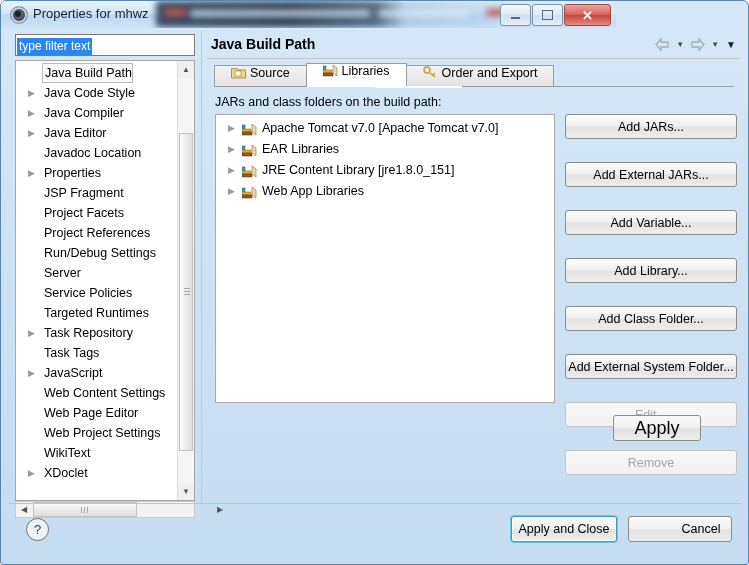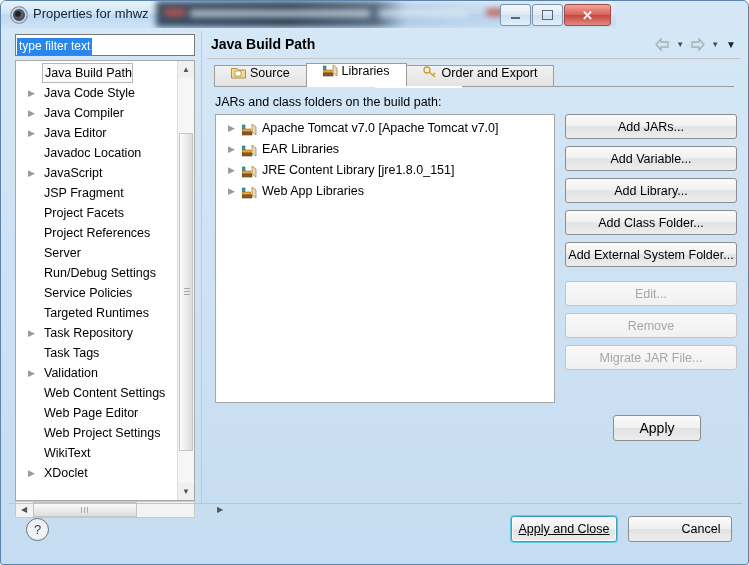--- a/index.html
+++ b/index.html
@@ -179,52 +179,51 @@
   }
   .librow{
     height:21px;line-height:21px;position:relative;padding-left:46px;
     font-size:12.5px;white-space:nowrap;
   }
   .librow .arrow{position:absolute;left:12px;top:0;color:#9a9a9a;font-size:9px;}
   .booksicon{position:absolute;left:26px;top:4px;width:15px;height:13px;}
   
   .btncol{position:absolute;left:360px;top:83px;width:172px;}
   .btn{
-    width:172px;height:25px;margin-bottom:7px;
+    width:172px;height:25px;margin-bottom:23px;
     border:1px solid #8d8d8d;border-radius:3px;
     background:linear-gradient(to bottom,#fbfbfb 0%,#f0f0f0 48%,#e2e2e2 52%,#ededed 100%);
     font-family:"Liberation Sans",sans-serif;font-size:12.5px;color:#000;
     display:flex;align-items:center;justify-content:center;box-sizing:border-box;
   }
   .btn.gap{margin-top:14px;}
   .btn.disabled{color:#a6a6a6;border-color:#c4c4c4;
     background:linear-gradient(to bottom,#f8f8f8 0%,#f1f1f1 100%);}
   .applybtn{
     position:absolute;left:408px;top:384px;width:88px;height:26px;
     border:1px solid #8d8d8d;border-radius:3px;
     background:linear-gradient(to bottom,#fbfbfb 0%,#f0f0f0 48%,#e2e2e2 52%,#ededed 100%);
-    display:flex;align-items:center;justify-content:center;font-size:14px;box-sizing:border-box;
+    display:flex;align-items:center;justify-content:center;font-size:18px;box-sizing:border-box;
   }
   
   .footer{position:absolute;left:0;top:502px;width:749px;height:63px;}
   .footline{position:absolute;left:8px;top:0;width:733px;height:1px;background:#c4c4c4;}
   .helpicon{
     position:absolute;left:25px;top:15px;width:21px;height:21px;border-radius:50%;
     border:1px solid #707070;color:#444;font-size:13px;
     display:flex;align-items:center;justify-content:center;background:#eef2f6;
   }
   .fbtn{
     position:absolute;height:26px;border:1px solid #8d8d8d;border-radius:3px;
     background:linear-gradient(to bottom,#fbfbfb 0%,#f0f0f0 48%,#e2e2e2 52%,#ededed 100%);
     display:flex;align-items:center;justify-content:center;font-size:12.5px;box-sizing:border-box;
   }
   .fbtn.default{
     border:1px solid #3c9fbf;
     box-shadow:0 0 0 1px #63c8e4, inset 0 0 0 1px #ffffff;
-    text-decoration:underline;
   }
   #applyclose{left:510px;top:13px;width:106px;}
   #cancelbtn{left:627px;top:13px;width:104px;padding-left:42px;}
 </style>
 </head>
 <body>
 
 <div class="window">
 
   <div class="titlebar">
@@ -261,31 +260,31 @@
       <span class="filtertext">type filter text</span>
     </div>
 
     <div class="treepanel">
       <div class="tree" id="tree-list">
           <div class="selwrap"><span class="tnode sel">Java Build Path</span></div>
           <div class="tnode"><span class="arrow">▶</span><span>Java Code Style</span></div>
           <div class="tnode"><span class="arrow">▶</span><span>Java Compiler</span></div>
           <div class="tnode"><span class="arrow">▶</span><span>Java Editor</span></div>
           <div class="tnode"><span>Javadoc Location</span></div>
-          <div class="tnode"><span class="arrow">▶</span><span>JavaScript</span></div>
+          <div class="tnode"><span class="arrow">▶</span><span>Properties</span></div>
           <div class="tnode"><span>JSP Fragment</span></div>
           <div class="tnode"><span>Project Facets</span></div>
           <div class="tnode"><span>Project References</span></div>
+          <div class="tnode"><span>Run/Debug Settings</span></div>
           <div class="tnode"><span>Server</span></div>
-          <div class="tnode"><span>Run/Debug Settings</span></div>
           <div class="tnode"><span>Service Policies</span></div>
           <div class="tnode"><span>Targeted Runtimes</span></div>
           <div class="tnode"><span class="arrow">▶</span><span>Task Repository</span></div>
           <div class="tnode"><span>Task Tags</span></div>
-          <div class="tnode"><span class="arrow">▶</span><span>Validation</span></div>
+          <div class="tnode"><span class="arrow">▶</span><span>JavaScript</span></div>
           <div class="tnode"><span>Web Content Settings</span></div>
           <div class="tnode"><span>Web Page Editor</span></div>
           <div class="tnode"><span>Web Project Settings</span></div>
           <div class="tnode"><span>WikiText</span></div>
           <div class="tnode"><span class="arrow">▶</span><span>XDoclet</span></div>
         </div>
       <div class="vsb">
         <div class="arrowbtn up">▲</div>
         <div class="thumb"></div>
         <div class="arrowbtn down">▼</div>
@@ -375,27 +374,27 @@
                   <rect x="0" y="2" width="3" height="4" fill="#3a9e9e" stroke="#1d6f6f" stroke-width=".6"></rect>
                   <rect x="0" y="6" width="9" height="3" fill="#e8a33d" stroke="#a86f14" stroke-width=".6"></rect>
                   <rect x="0" y="9" width="10" height="3" fill="#8c5a2b" stroke="#5e3a16" stroke-width=".6"></rect>
                   <path d="M10 1 L14 4 L14 12 L10 9 Z" fill="#f0d9a8" stroke="#9a8050" stroke-width=".7"></path>
                 </svg></span><span>Web App Libraries</span></div>
           </div>
       </div>
 
       <div class="btncol" id="btn-col">
           <div class="btn">Add JARs...</div>
+          <div class="btn">Add External JARs...</div>
           <div class="btn">Add Variable...</div>
           <div class="btn">Add Library...</div>
           <div class="btn">Add Class Folder...</div>
           <div class="btn">Add External System Folder...</div>
           <div class="btn disabled gap">Edit...</div>
           <div class="btn disabled">Remove</div>
-          <div class="btn disabled">Migrate JAR File...</div>
         </div>
 
       <div class="applybtn">Apply</div>
     </div>
   </div>
 
   <div class="footer">
     <div class="footline"></div>
     <div class="helpicon">?</div>
     <div class="fbtn default" id="applyclose">Apply and Close</div>

